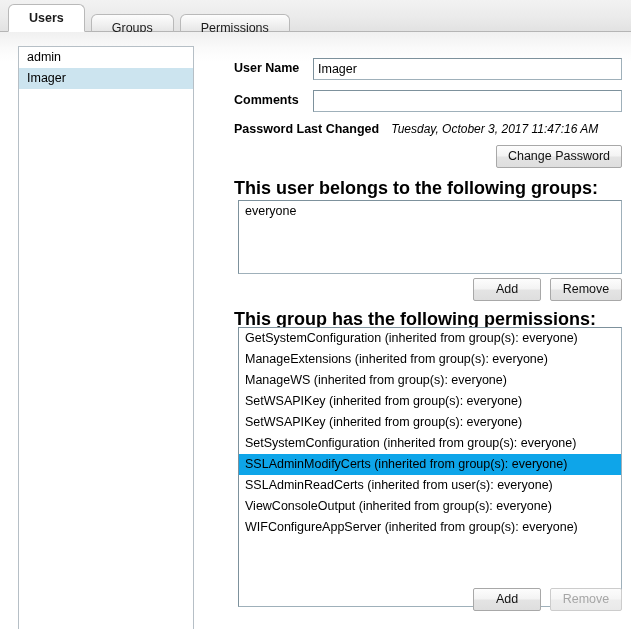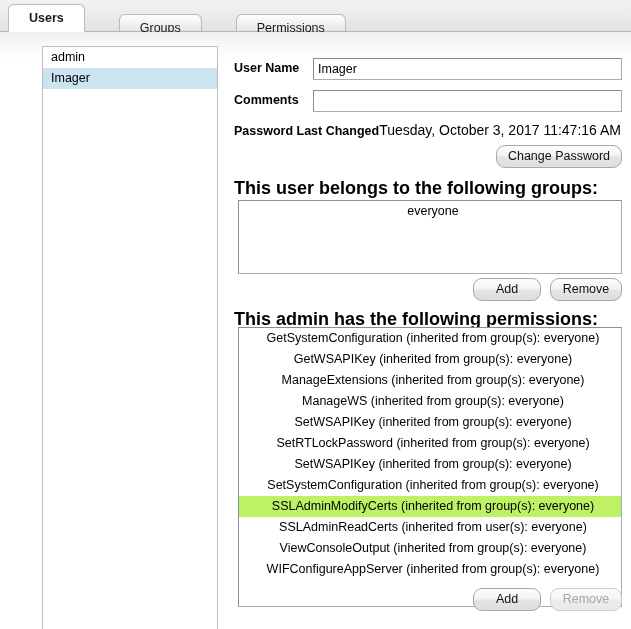--- a/index.html
+++ b/index.html
@@ -26,21 +26,20 @@
     background: linear-gradient(to bottom, #f2f2f2 0%, #ebebeb 55%, #e2e2e2 100%);
     border-bottom: 1px solid #b5b5b5;
     box-sizing: border-box;
   }
   .tabs {
     position: absolute;
     left: 8px;
     bottom: -1px;
     display: flex;
     align-items: flex-end;
-    gap: 28px;
   }
   .tab {
     height: 18px;
     line-height: 26px;
     padding: 0 20px;
     min-width: 72px;
     text-align: center;
     font-size: 12.5px;
     color: #1a1a1a;
     background: linear-gradient(to bottom, #fdfdfd 0%, #f0f0f0 60%, #e6e6e6 100%);
@@ -74,21 +73,20 @@
     position: absolute;
     left: 18px;
     top: 14px;
     width: 176px;
     height: 583px;
     background: #ffffff;
     border: 1px solid #b6bfc6;
     border-bottom: none;
     box-sizing: border-box;
     overflow: hidden;
-    margin-left: 24px;
   }
   .userlist .row {
     height: 21px;
     line-height: 21px;
     padding-left: 8px;
     font-size: 12.5px;
     white-space: nowrap;
   }
   .userlist .row.selected {
     background: #cce4ef;
@@ -138,35 +136,37 @@
     left: 0;
     top: 90px;
     white-space: nowrap;
   }
   .pw-label {
     font-weight: bold;
     font-size: 12.5px;
     text-align: center;
   }
   .pw-value {
-    font-size: 14px;
+    font-size: 12px;
+    margin-left: 12px;
+    font-style: italic;
   }
 
   
   .btn {
     position: absolute;
     height: 23px;
     line-height: 21px;
     text-align: center;
     font-family: "Liberation Sans", sans-serif;
     font-size: 12.5px;
     color: #111111;
     background: linear-gradient(to bottom, #fdfdfd 0%, #f3f3f3 48%, #e4e4e4 52%, #dedede 100%);
     border: 1px solid #a8a8a8;
-    border-radius: 9px;
+    border-radius: 2px;
     box-sizing: border-box;
     padding: 0 8px;
     white-space: nowrap;
   }
   .btn.disabled {
     color: #a6a6a6;
     border-color: #cccccc;
     background: linear-gradient(to bottom, #fcfcfc 0%, #f5f5f5 48%, #ededed 52%, #e9e9e9 100%);
   }
 
@@ -188,24 +188,23 @@
     border-bottom-color: #9fb0ba;
     box-sizing: border-box;
     overflow: hidden;
   }
   .listbox .item {
     height: 21px;
     line-height: 21px;
     padding-left: 6px;
     font-size: 12.5px;
     white-space: nowrap;
-    text-align: center;
   }
   .listbox .item.selected {
-    background: #bef264;
+    background: #0ea5e9;
   }
 </style>
 </head>
 <body>
 
 <div class="tabstrip">
   <div class="tabs">
     <div class="tab active">Users</div>
     <div class="tab">Groups</div>
     <div class="tab">Permissions</div>
@@ -239,29 +238,27 @@
 
     <div class="section-title" style="top:146px;">This user belongs to the following groups:</div>
 
     <div class="listbox" style="left:4px; top:168px; width:384px; height:74px;">
       <div class="item">everyone</div>
     </div>
 
     <div class="btn" style="left:239px; top:246px; width:68px;">Add</div>
     <div class="btn" style="left:316px; top:246px; width:72px;">Remove</div>
 
-    <div class="section-title" style="top:277px;">This admin has the following permissions:</div>
+    <div class="section-title" style="top:277px;">This group has the following permissions:</div>
 
     <div class="listbox" style="left:4px; top:295px; width:384px; height:280px;">
       <div class="item">GetSystemConfiguration (inherited from group(s): everyone)</div>
-      <div class="item">GetWSAPIKey (inherited from group(s): everyone)</div>
       <div class="item">ManageExtensions (inherited from group(s): everyone)</div>
       <div class="item">ManageWS (inherited from group(s): everyone)</div>
       <div class="item">SetWSAPIKey (inherited from group(s): everyone)</div>
-      <div class="item">SetRTLockPassword (inherited from group(s): everyone)</div>
       <div class="item">SetWSAPIKey (inherited from group(s): everyone)</div>
       <div class="item">SetSystemConfiguration (inherited from group(s): everyone)</div>
       <div class="item selected">SSLAdminModifyCerts (inherited from group(s): everyone)</div>
       <div class="item">SSLAdminReadCerts (inherited from user(s): everyone)</div>
       <div class="item">ViewConsoleOutput (inherited from group(s): everyone)</div>
       <div class="item">WIFConfigureAppServer (inherited from group(s): everyone)</div>
     </div>
 
     <div class="btn" style="left:239px; top:556px; width:68px;">Add</div>
     <div class="btn disabled" style="left:316px; top:556px; width:72px;">Remove</div>

